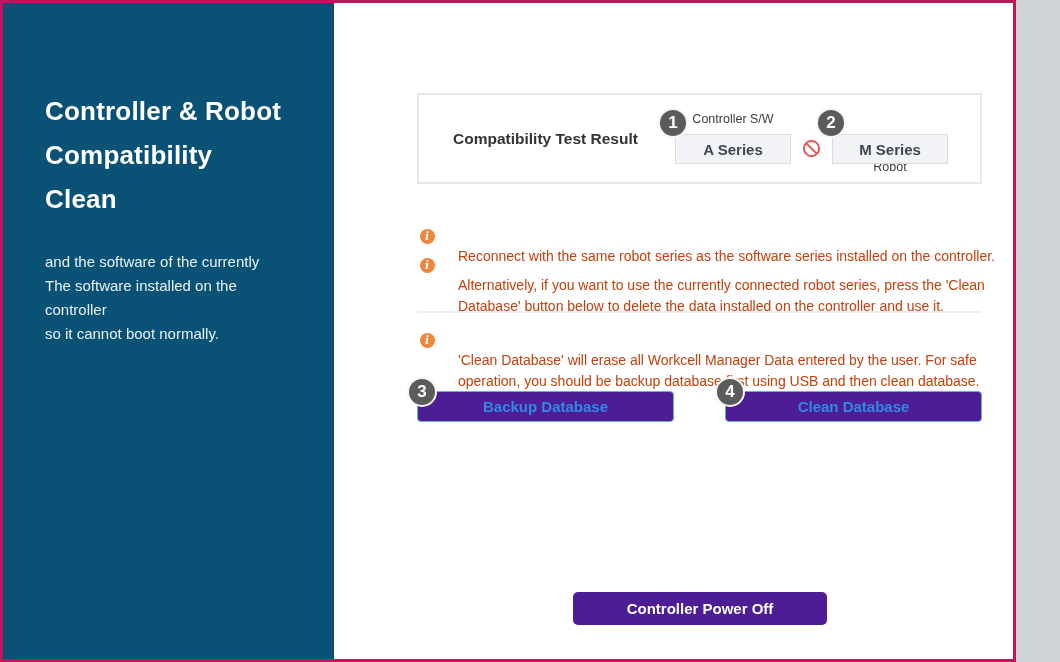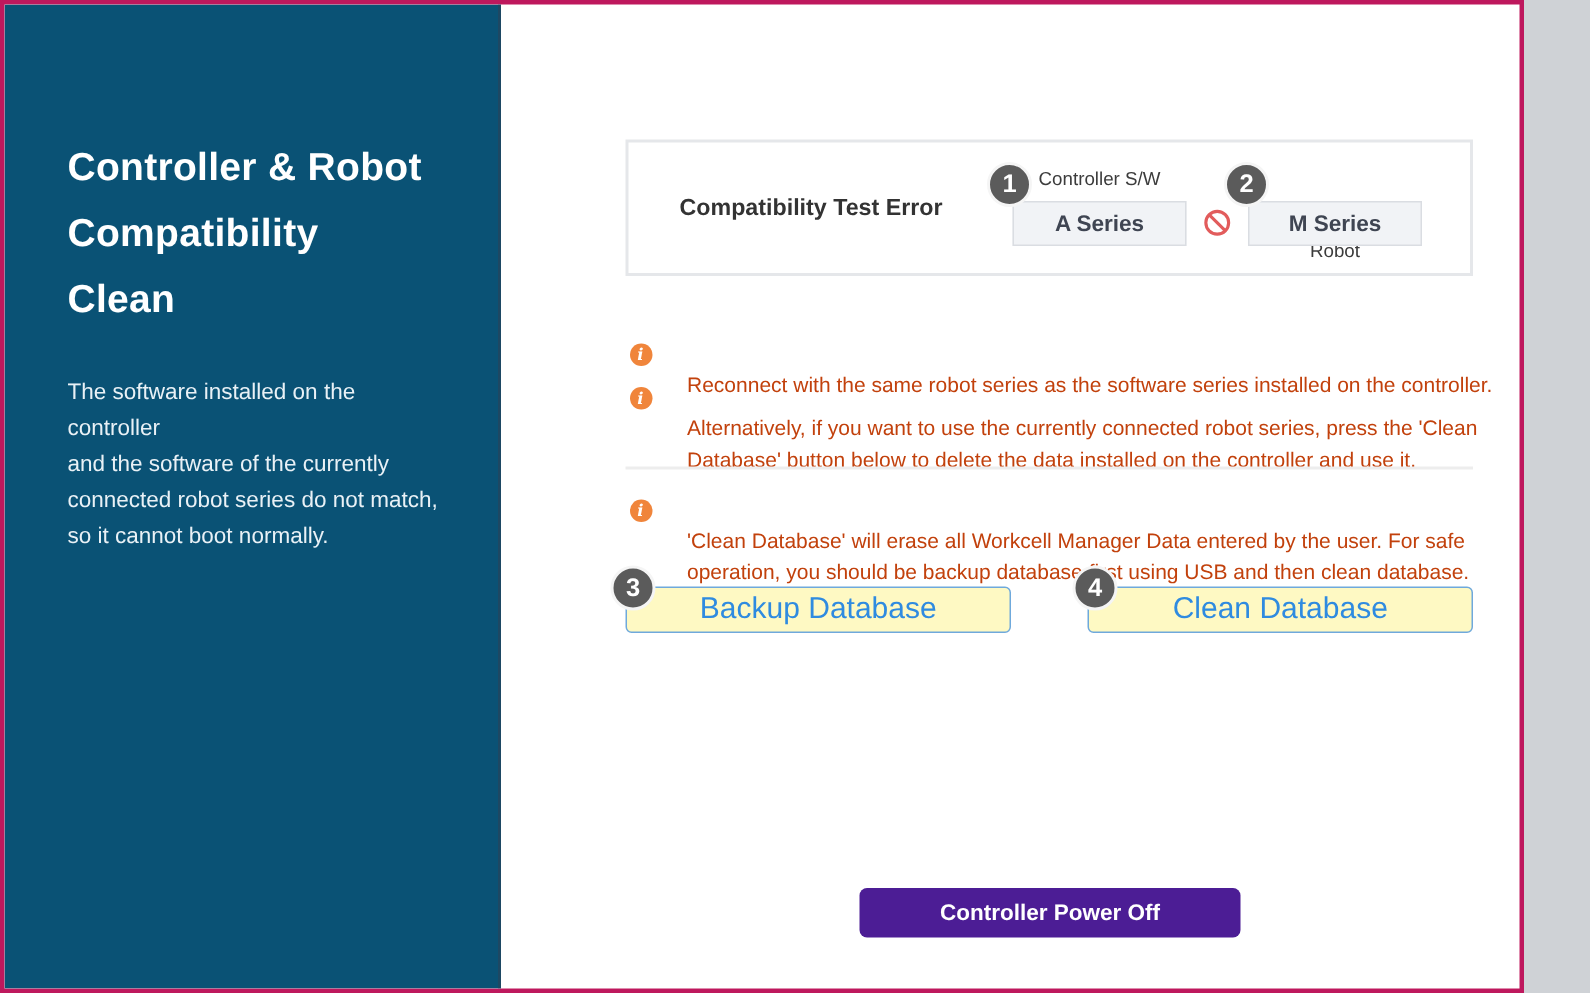--- a/index.html
+++ b/index.html
@@ -116,25 +116,25 @@
     left: 414px; top: 308px;
     width: 565px; height: 2px;
     background: #ededed;
   }
 
   
   .db-button {
     position: absolute;
     top: 388px;
     width: 257px; height: 31px;
-    background: #fef9c3;
+    background: #4c1d95;
     border: 1px solid #6fa9dc;
     border-radius: 4px;
     font-family: "Liberation Sans", sans-serif;
-    font-size: 20px; font-weight: normal;
+    font-size: 15px; font-weight: bold;
     color: #2f8be0;
     cursor: pointer;
   }
   .power-button {
     position: absolute;
     left: 570px; top: 589px;
     width: 254px; height: 33px;
     background: #4c1d95;
     border: none;
     border-radius: 5px;
@@ -149,29 +149,28 @@
 
 <div class="page">
 
   <div class="sidebar">
     <div class="sidebar-title">
       <div>Controller &amp; Robot</div>
       <div>Compatibility</div>
       <div>Clean</div>
     </div>
     <div class="sidebar-desc">
+      <div>and the software of the currently</div>
       <div>The software installed on the controller</div>
-      <div>and the software of the currently</div>
-      <div>connected robot series do not match,</div>
       <div>so it cannot boot normally.</div>
     </div>
   </div>
 
   <div class="result-panel"></div>
-  <div class="result-label">Compatibility Test Error</div>
+  <div class="result-label">Compatibility Test Result</div>
 
   <div class="series-label" style="left:672px;">Controller S/W</div>
   <div class="series-box" style="left:672px;">A Series</div>
   <div class="num-badge" style="left:655px; top:105px;">1</div>
 
   <div class="prohibit">
     <svg width="19" height="19" viewBox="0 0 20 20">
       <circle cx="10" cy="10" r="8" fill="none" stroke="#E25C5C" stroke-width="2.2"></circle>
       <line x1="4.6" y1="4.6" x2="15.4" y2="15.4" stroke="#E25C5C" stroke-width="2.2"></line>
     </svg>

